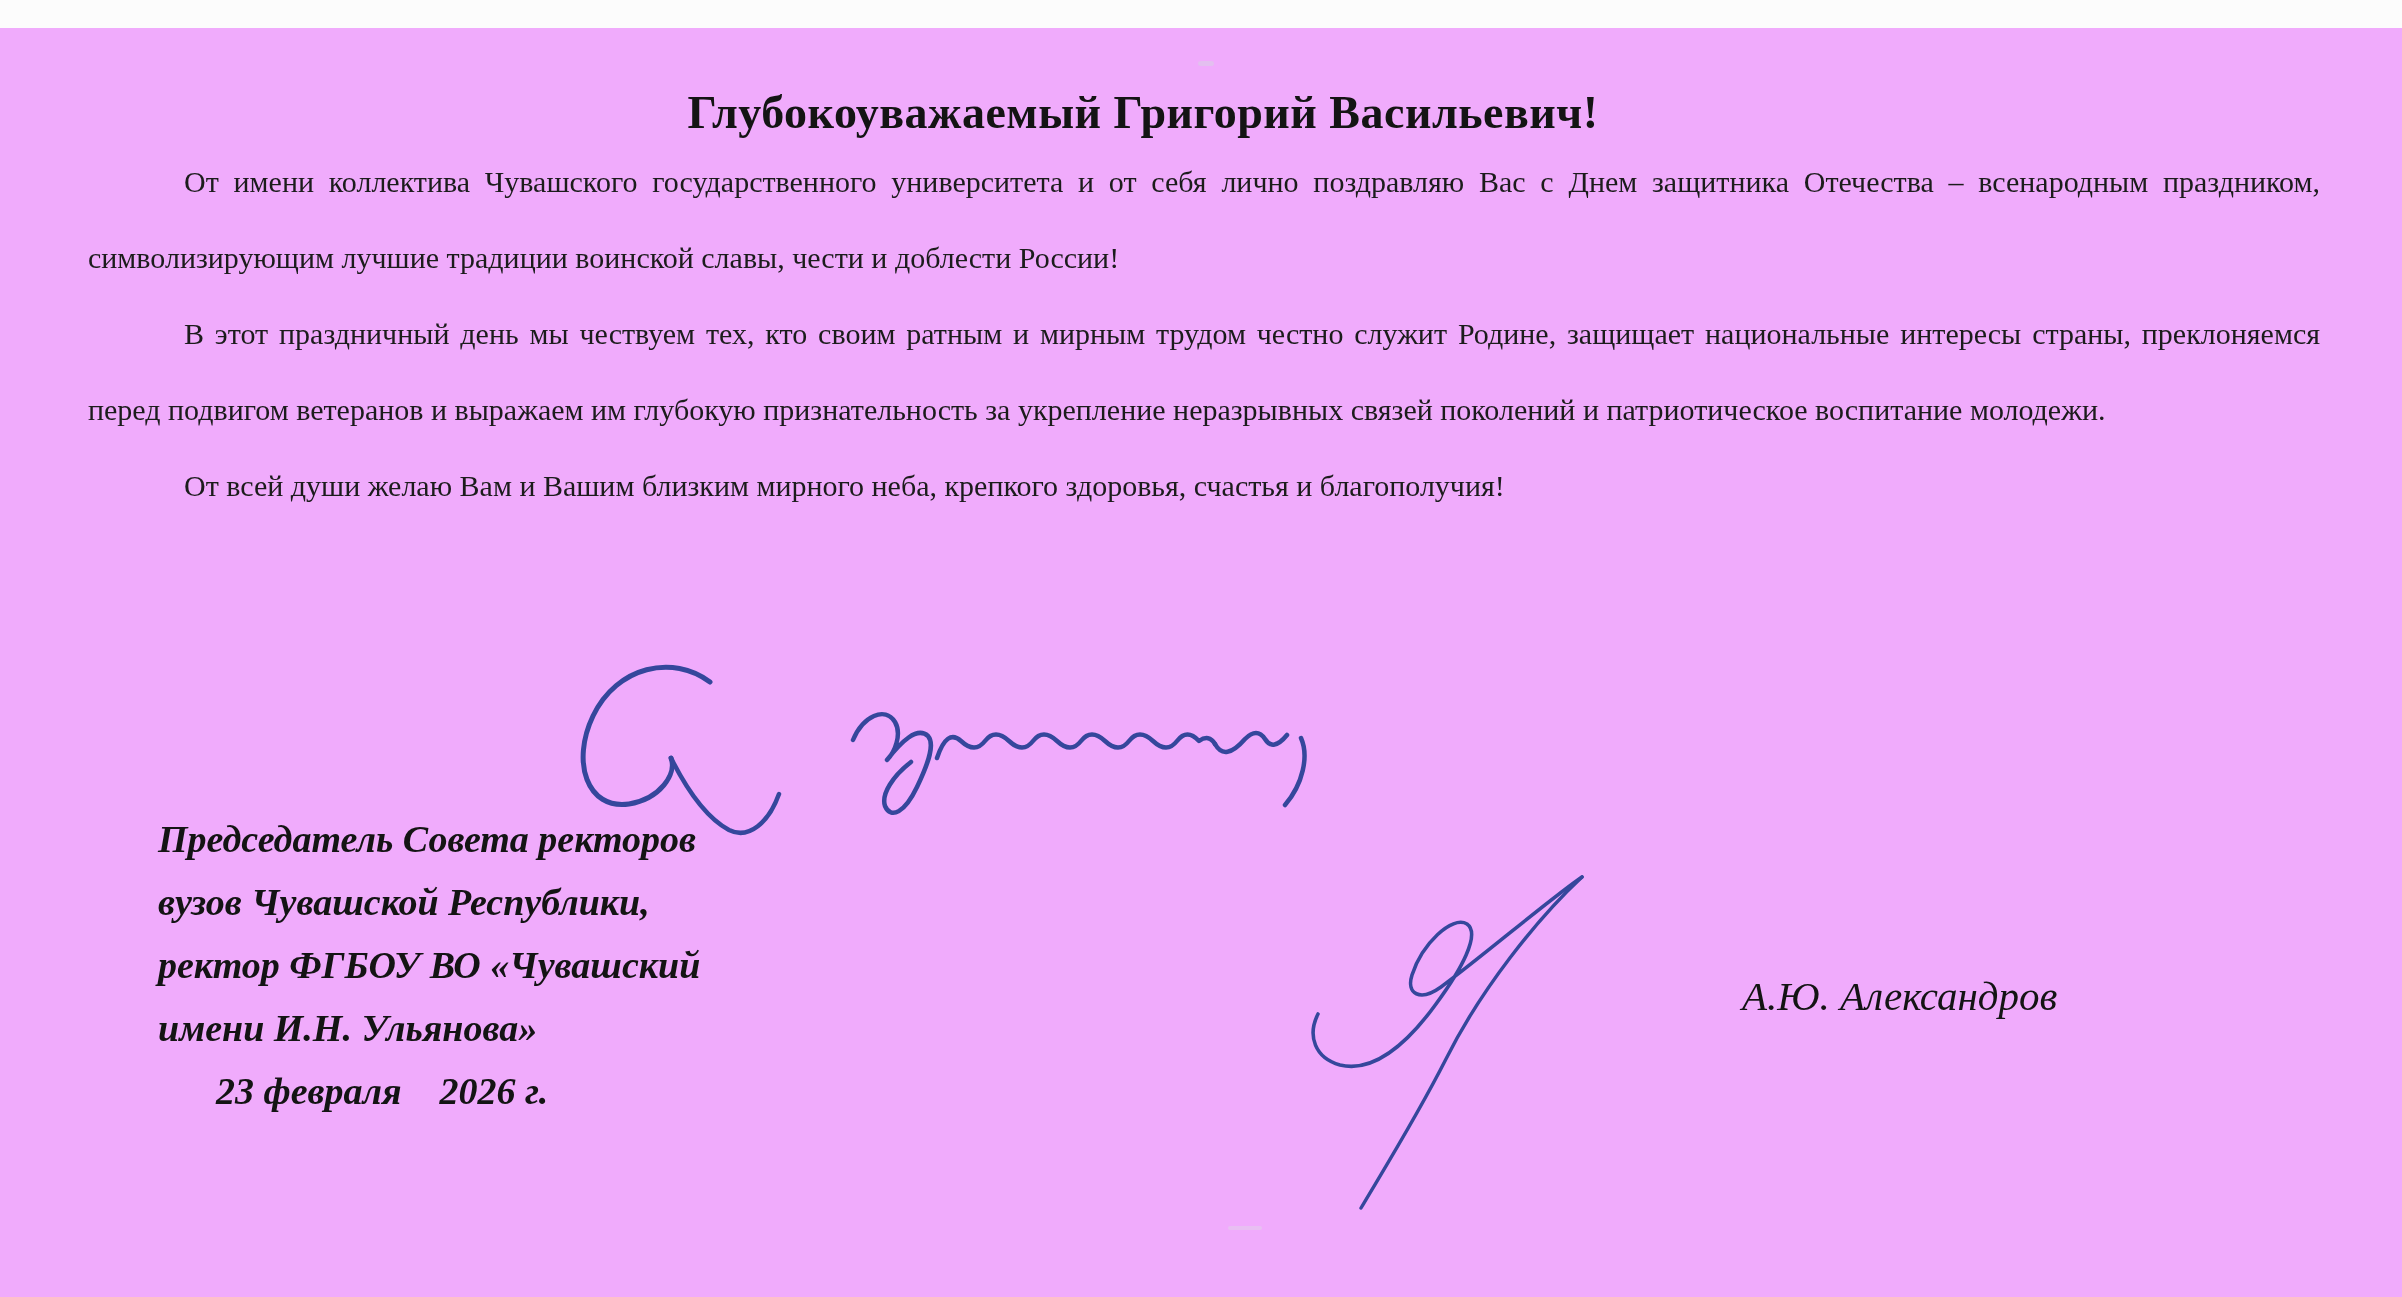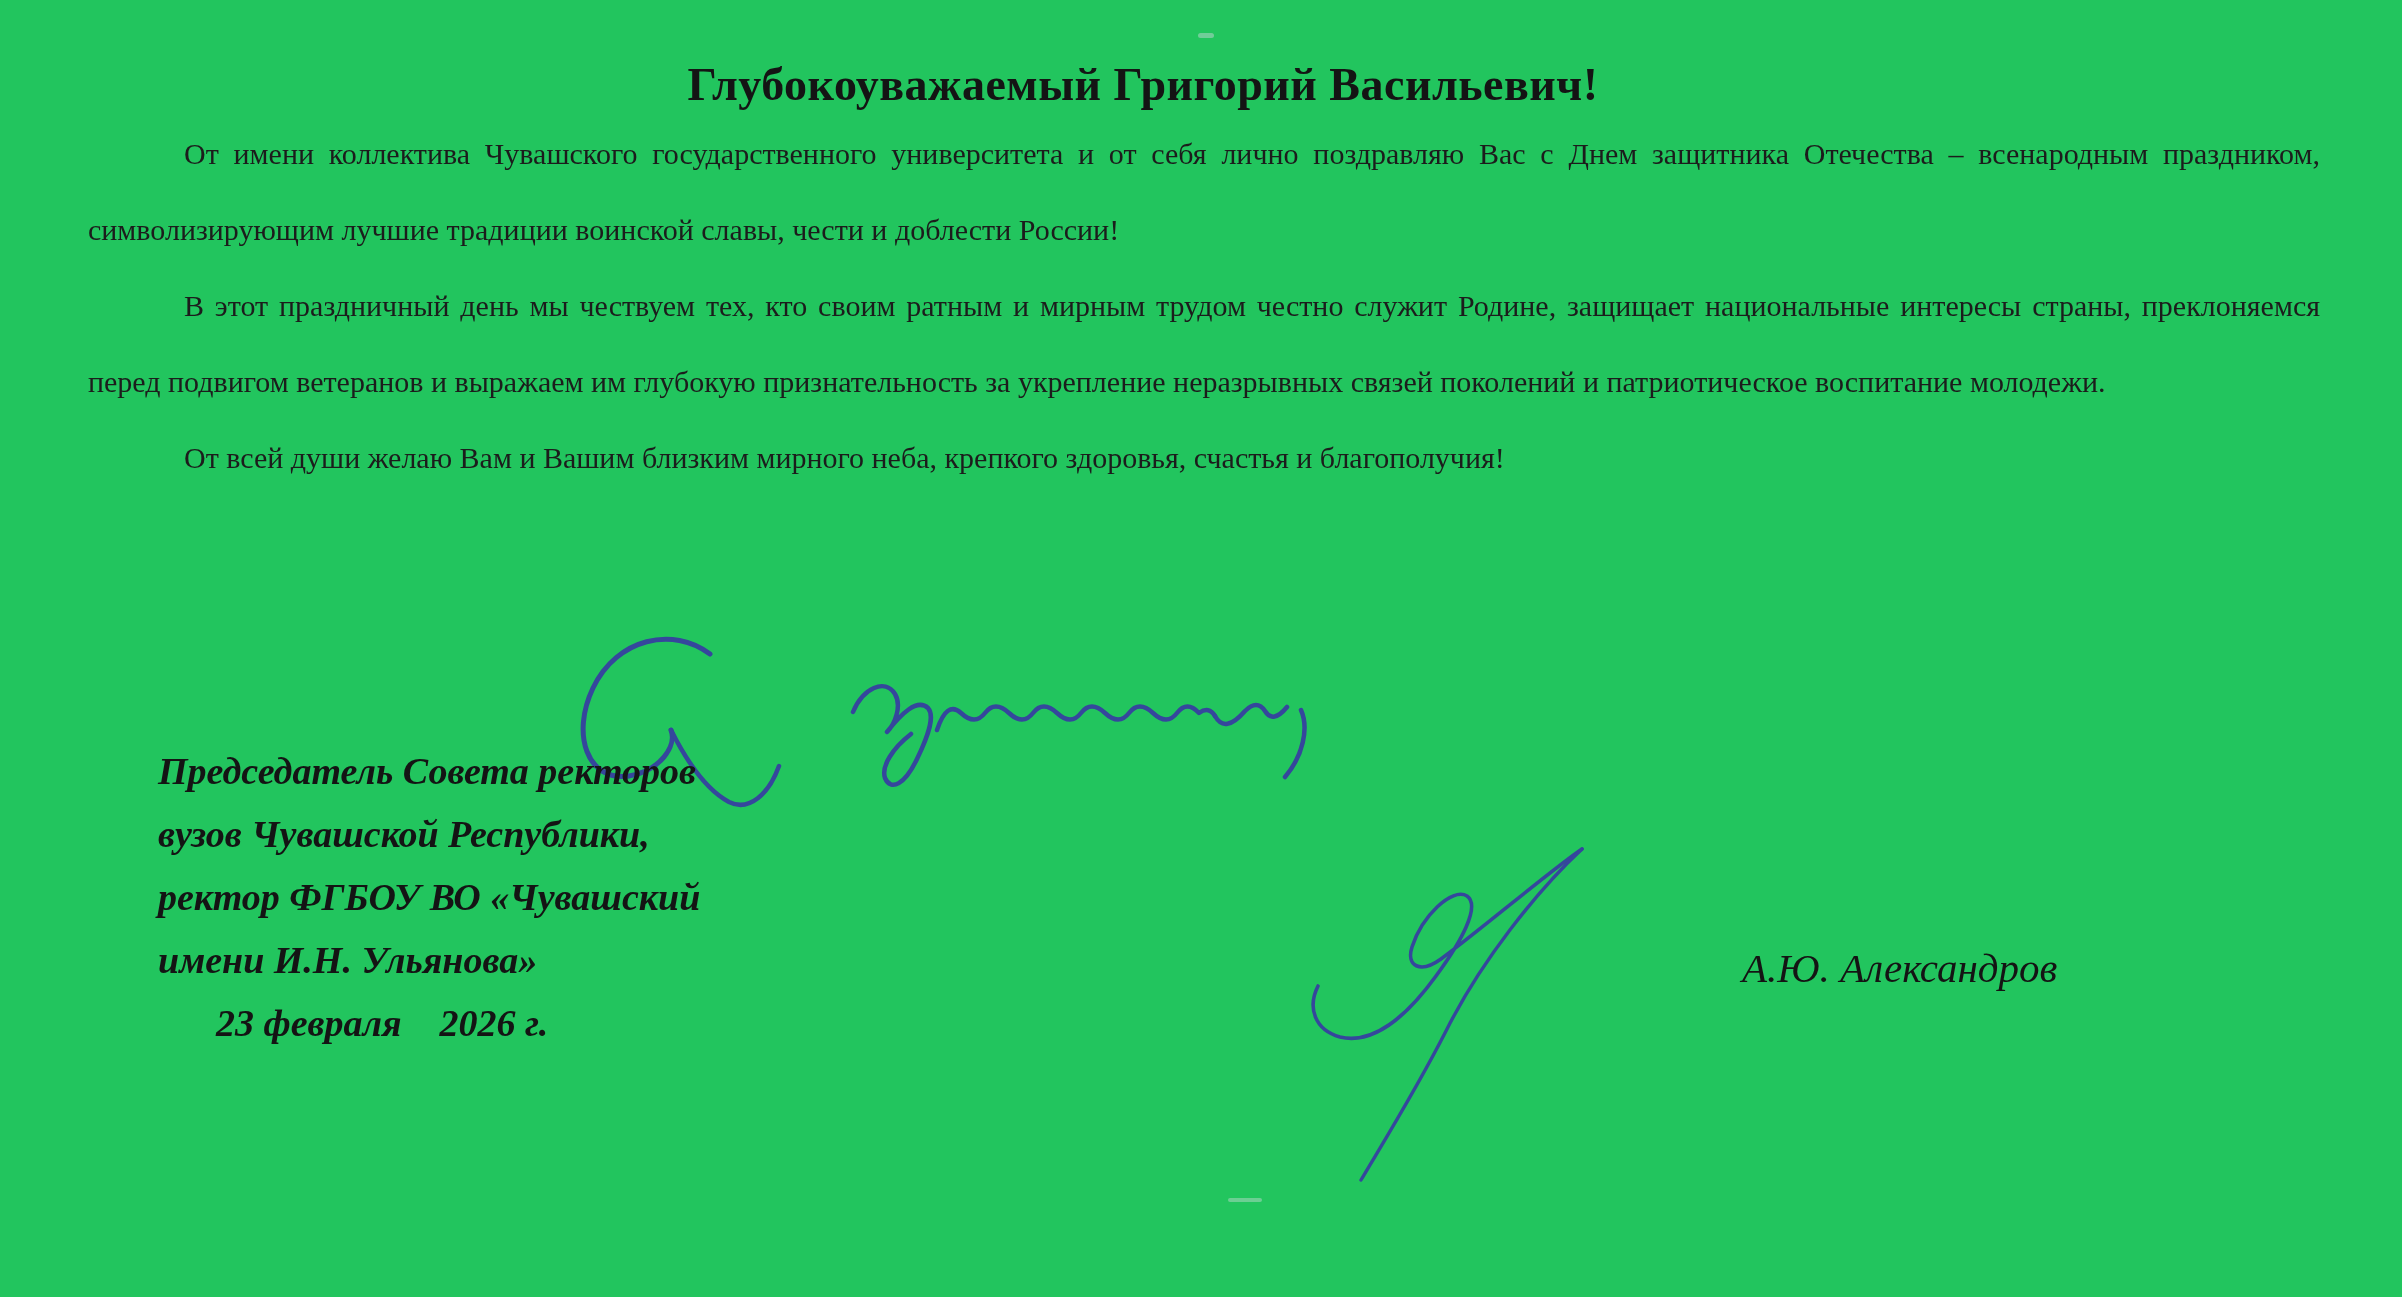--- a/index.html
+++ b/index.html
@@ -4,21 +4,21 @@
 <style>
   html, body { margin: 0; padding: 0; }
   body {
     width: 2402px; height: 1297px;
     background: #fcfcfc;
     font-family: "Liberation Serif", serif;
     color: #1a1a1a;
     position: relative;
     overflow: hidden;
   }
-  .page { position: absolute; inset: 0; background: #22c55e; }
+  .page { position: absolute; inset: 0; background: #f0abfc; margin-top: 28px; }
 
   .salutation {
     position: absolute;
     top: 58px; left: 0; right: 116px;
     text-align: center;
     font-weight: bold;
     font-size: 46px;
     letter-spacing: 0.5px;
     color: #141414;
   }
@@ -31,21 +31,21 @@
     margin: 0;
     text-indent: 96px;
     text-align: justify;
     font-size: 30px;
     line-height: 76px;
     color: #1c1c1c;
   }
 
   .sig-block {
     position: absolute;
-    left: 158px; top: 740px;
+    left: 158px; top: 780px;
     font-weight: bold;
     font-style: italic;
     font-size: 38px;
     line-height: 63px;
     color: #141414;
     white-space: nowrap;
   }
   .sig-date { padding-left: 58px; font-style: italic; }
 
   .signer-name {

